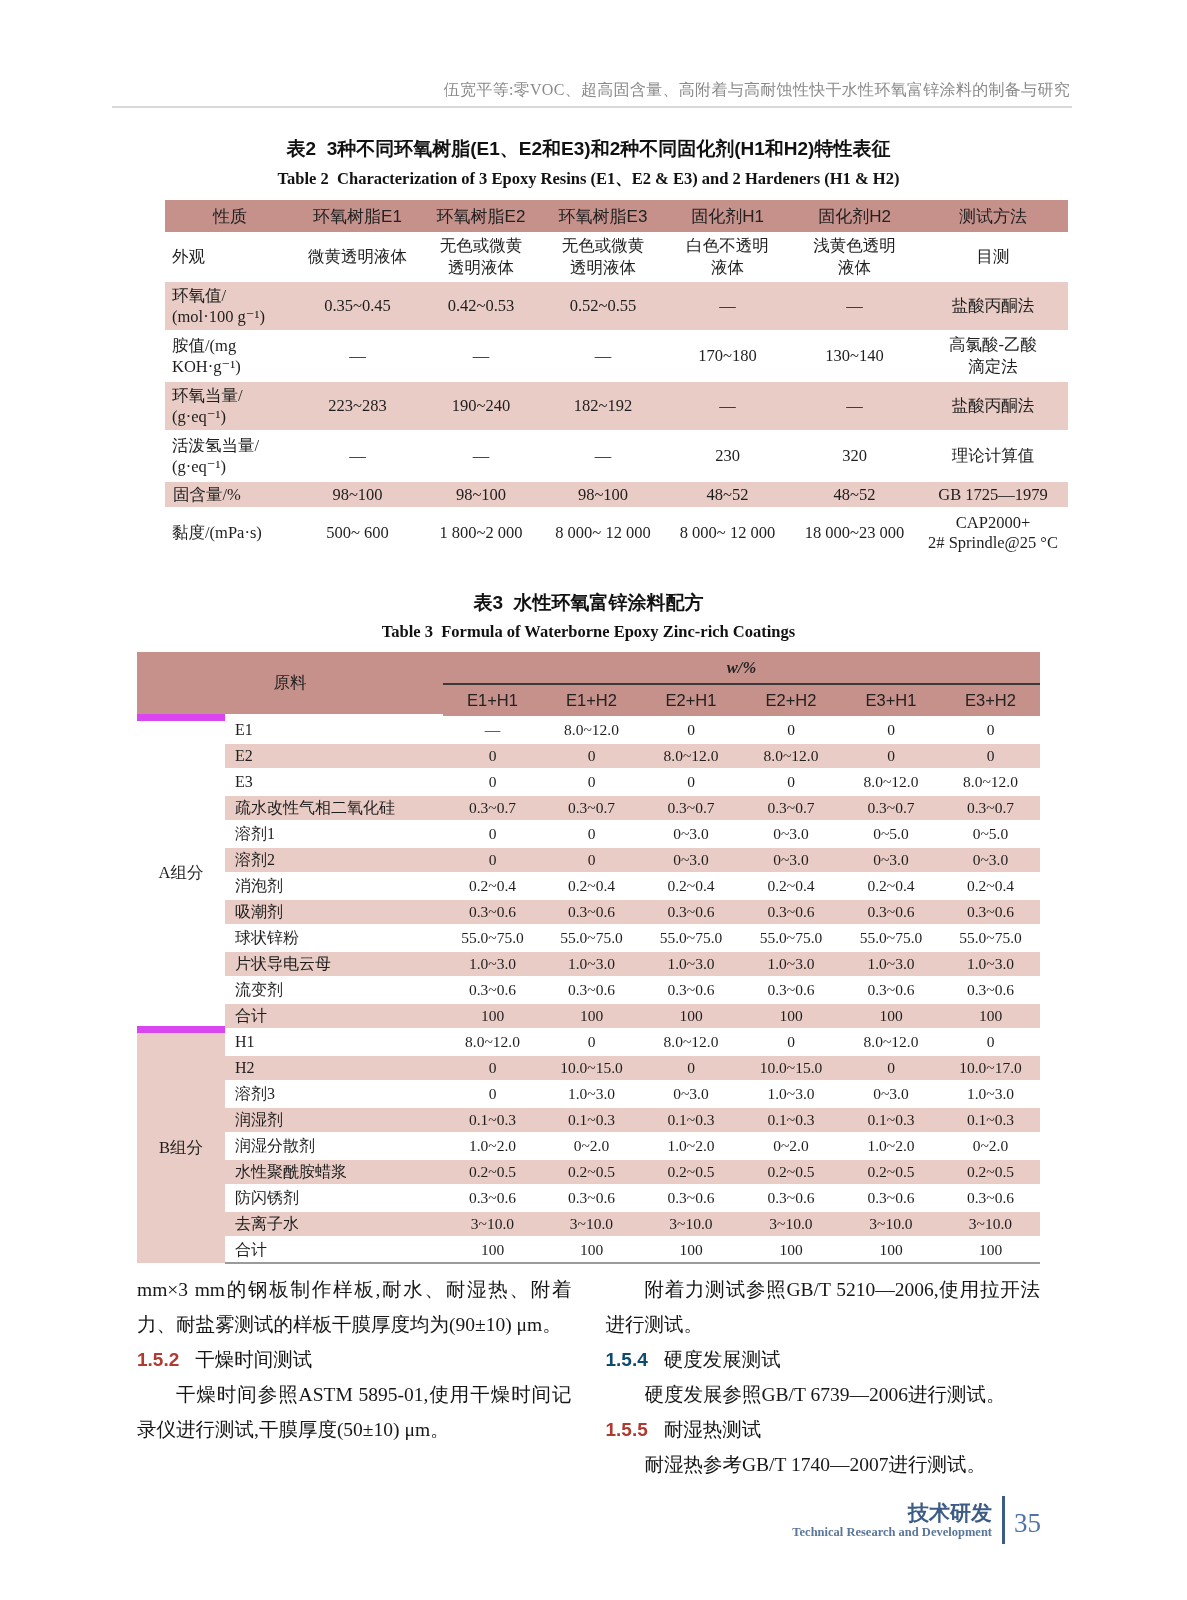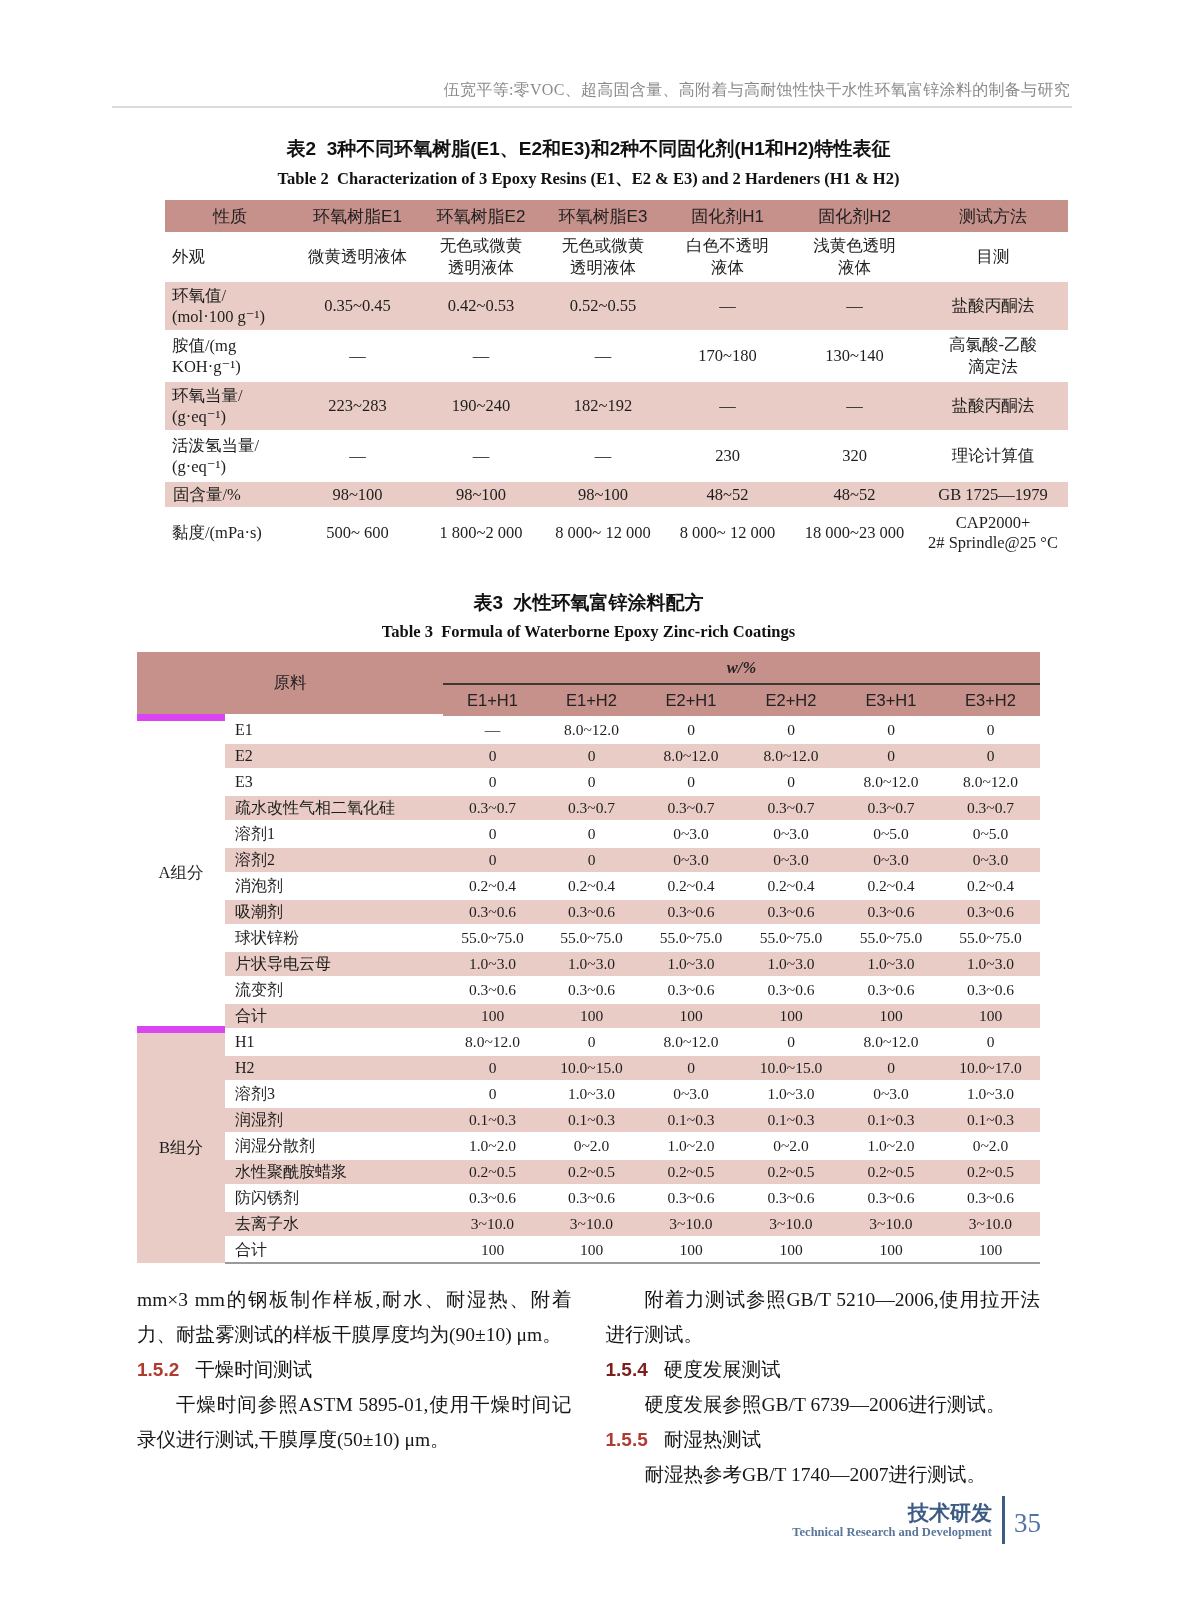--- a/index.html
+++ b/index.html
@@ -29,21 +29,21 @@
   #table3 th,#table3 td{font-size:15.5px;}
   #table3 thead th{height:29px;font-size:16.5px;}
   #table3 .w-head{font-style:italic;font-family:"Liberation Serif",serif;
         border-bottom:2px solid #3a3a3a;font-weight:600;}
   #table3 td.rowlabel{text-align:left;padding-left:10px;font-size:16px;}
   #table3 td.group{background:#fff;font-size:16.5px;border-top:7px solid #d946ef;}
   #table3 td.group.groupB{background:#e9ccc5;}
   #table3 tbody tr{height:26px;}
   #table3 tr.lastrow td{border-bottom:2px solid #9a9a9a;}
 
-  .bodytext{margin-top:18px;display:flex;gap:34px;}
+  .bodytext{margin-top:8px;display:flex;gap:34px;}
   .bt-col{flex:1;min-width:0;}
   .para{font-size:19.5px;line-height:35px;text-align:justify;color:#161616;}
   .para.indent{text-indent:2em;}
   .heading{font-size:19.5px;line-height:35px;font-family:"Liberation Sans","DejaVu Sans",sans-serif;color:#161616;}
   .h-num{color:#b03a30;font-weight:bold;margin-right:16px;font-size:19px;}
 
   .footer{position:absolute;top:1496px;right:146px;display:flex;align-items:flex-start;}
   .f-txt{text-align:right;padding-top:4px;}
   .f-cn{font-family:"Liberation Sans","DejaVu Sans",sans-serif;font-weight:bold;
         font-size:21px;color:#3d5c85;line-height:1.2;}
@@ -386,21 +386,21 @@
     </table>
 
     <div class="bodytext">
       <div class="bt-col">
           <div class="para">mm×3 mm的钢板制作样板,耐水、耐湿热、附着力、耐盐雾测试的样板干膜厚度均为(90±10) μm。</div>
           <div class="heading"><span class="h-num" style="color: rgb(176, 58, 48);">1.5.2</span><span class="h-text">干燥时间测试</span></div>
           <div class="para indent">干燥时间参照ASTM 5895-01,使用干燥时间记录仪进行测试,干膜厚度(50±10) μm。</div>
         </div>
       <div class="bt-col">
           <div class="para indent">附着力测试参照GB/T 5210—2006,使用拉开法进行测试。</div>
-          <div class="heading"><span class="h-num" style="color: #7f1d1d; text-align: right;">1.5.4</span><span class="h-text">硬度发展测试</span></div>
+          <div class="heading"><span class="h-num" style="color: #0c4a6e; text-align: right;">1.5.4</span><span class="h-text">硬度发展测试</span></div>
           <div class="para indent">硬度发展参照GB/T 6739—2006进行测试。</div>
           <div class="heading"><span class="h-num" style="color: rgb(176, 58, 48);">1.5.5</span><span class="h-text">耐湿热测试</span></div>
           <div class="para indent">耐湿热参考GB/T 1740—2007进行测试。</div>
         </div>
     </div>
 
   </div>
 
   <div class="footer">
     <div class="f-txt">

